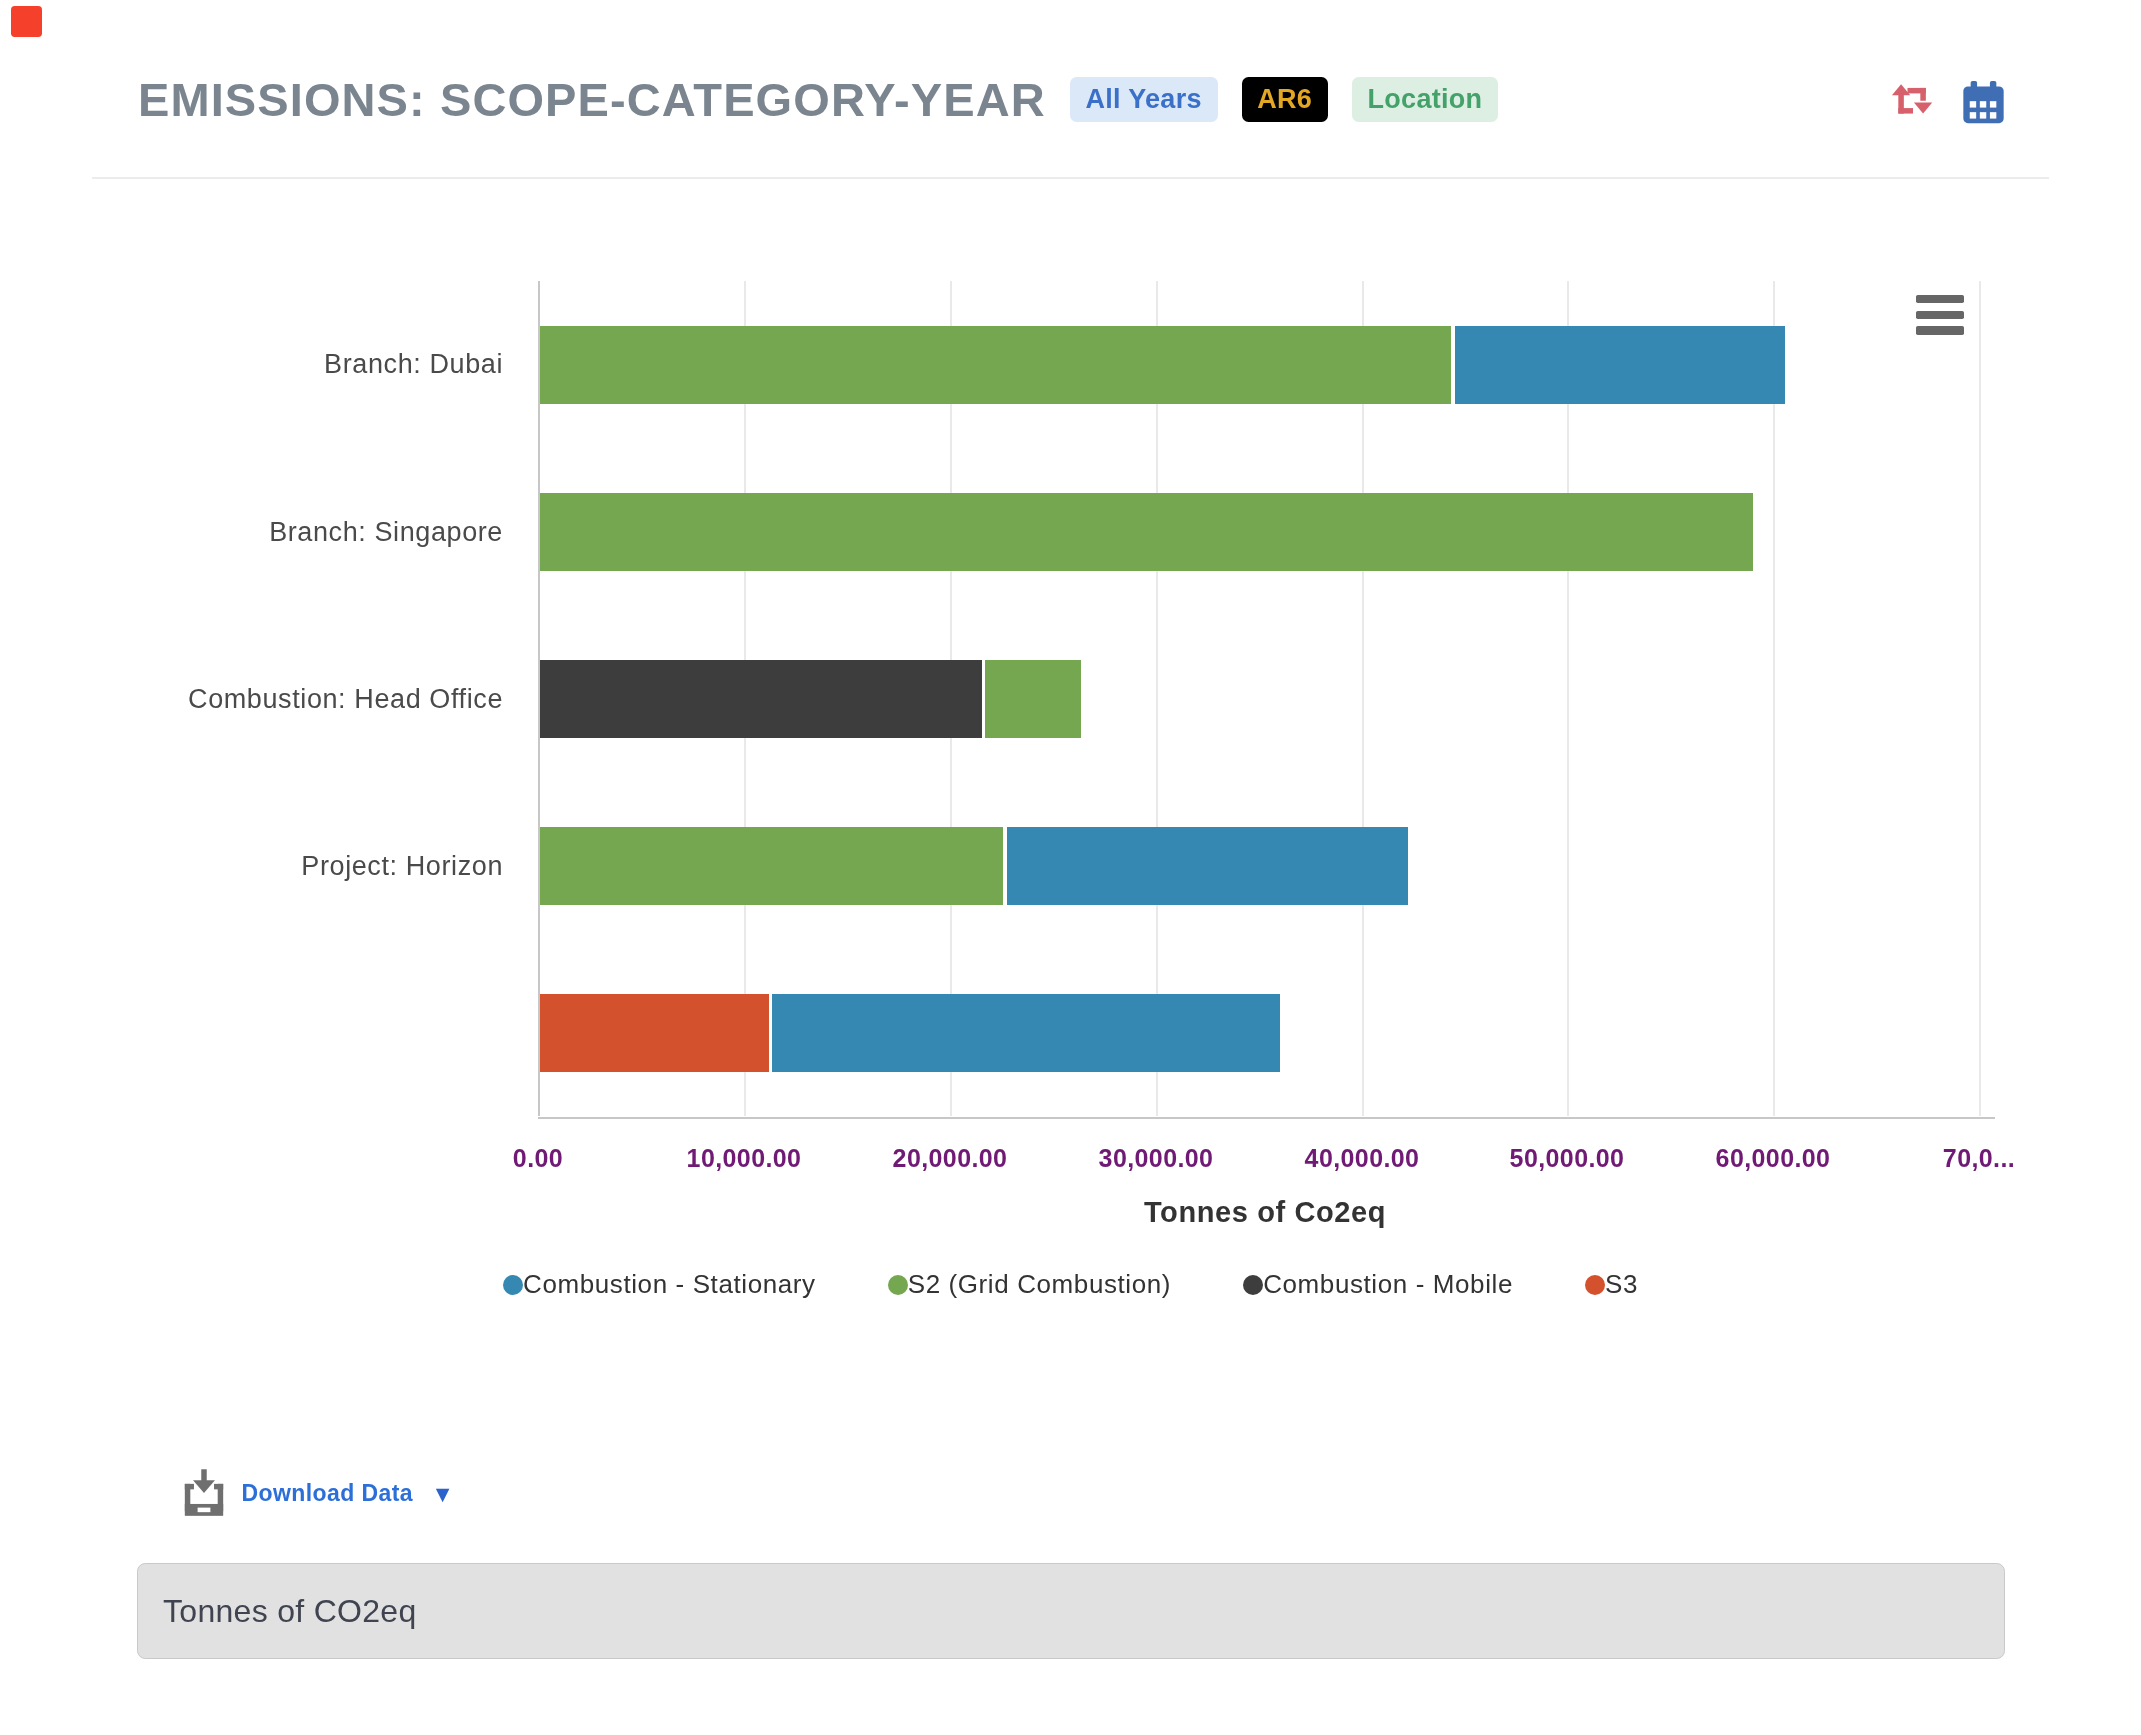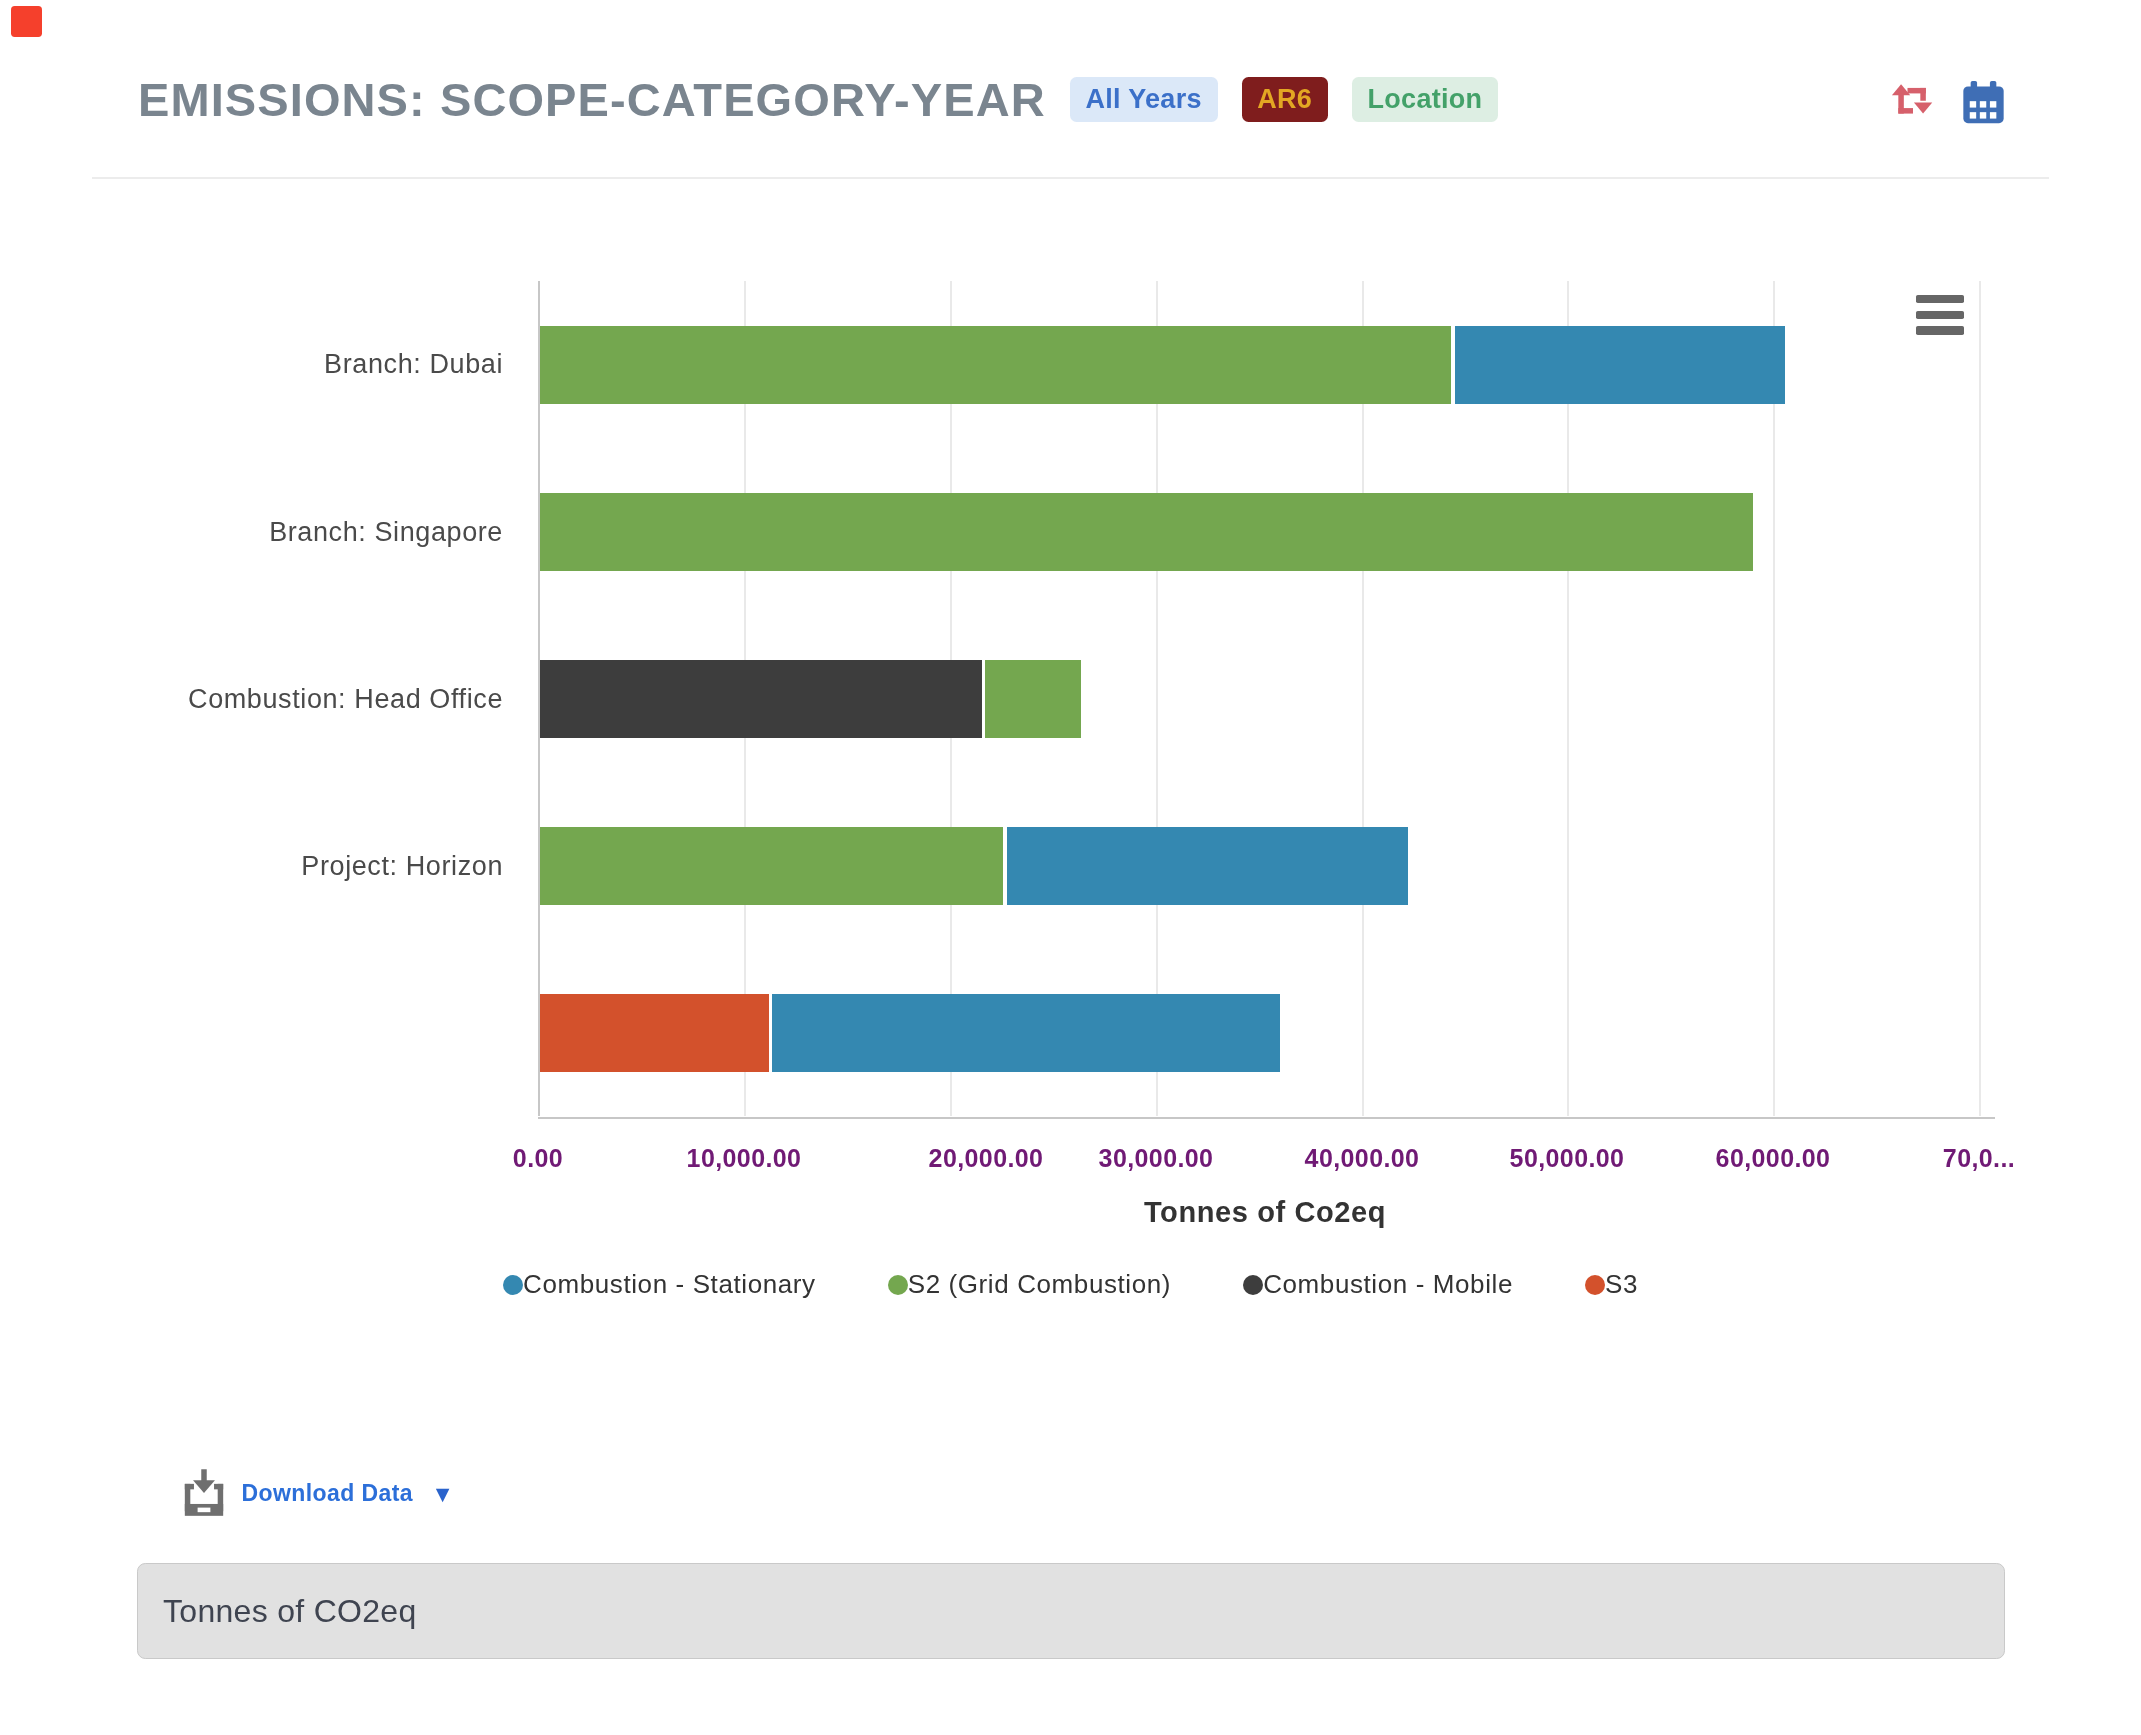--- a/index.html
+++ b/index.html
@@ -45,21 +45,21 @@
 </head>
 <body>
 
 <div class="page">
 
   <div class="corner-marker" style="background: rgb(245, 64, 44);"></div>
 
   <div class="hdr">
     <h1 class="card-title">EMISSIONS: SCOPE-CATEGORY-YEAR</h1>
     <span class="badge" style="color: rgb(59, 112, 201); background: rgb(219, 232, 248);">All Years</span>
-    <span class="badge" style="color: rgb(227, 167, 35); background: #7f1d1d;">AR6</span>
+    <span class="badge" style="color: rgb(227, 167, 35); background: #000000;">AR6</span>
     <span class="badge" style="color: rgb(67, 161, 105); background: rgb(221, 238, 227);">Location</span>
   </div>
 
   <div class="hdr-icons">
     <svg width="44" height="41" viewBox="0 0 48 44" fill="#d6606b">
       <polygon points="11,1 1,13 21,13"></polygon>
       <rect x="8" y="11" width="6" height="22"></rect>
       <rect x="8" y="27" width="16" height="6"></rect>
       <rect x="18" y="5" width="20" height="6"></rect>
       <rect x="32" y="5" width="6" height="14"></rect>
@@ -87,21 +87,21 @@
         <i></i>
         <i></i>
         <i></i>
       </div>
     <div class="xtitle">Tonnes of Co2eq</div>
   <div class="gridline zero" style="left: 538px; top: 281px; height: 835px;"></div>
       <div class="tick-label" style="left: 538px; top: 1144px;">0.00</div>
       <div class="gridline" style="left: 744px; top: 281px; height: 835px;"></div>
       <div class="tick-label" style="left: 744px; top: 1144px;">10,000.00</div>
       <div class="gridline" style="left: 950px; top: 281px; height: 835px;"></div>
-      <div class="tick-label" style="left: 950px; top: 1144px; margin-left: 36px;">20,000.00</div>
+      <div class="tick-label" style="left: 950px; top: 1144px;">20,000.00</div>
       <div class="gridline" style="left: 1156px; top: 281px; height: 835px;"></div>
       <div class="tick-label" style="left: 1156px; top: 1144px;">30,000.00</div>
       <div class="gridline" style="left: 1362px; top: 281px; height: 835px;"></div>
       <div class="tick-label" style="left: 1362px; top: 1144px;">40,000.00</div>
       <div class="gridline" style="left: 1567px; top: 281px; height: 835px;"></div>
       <div class="tick-label" style="left: 1567px; top: 1144px;">50,000.00</div>
       <div class="gridline" style="left: 1773px; top: 281px; height: 835px;"></div>
       <div class="tick-label" style="left: 1773px; top: 1144px;">60,000.00</div>
       <div class="gridline" style="left: 1979px; top: 281px; height: 835px;"></div>
       <div class="tick-label" style="left: 1979px; top: 1144px;">70,0...</div>

